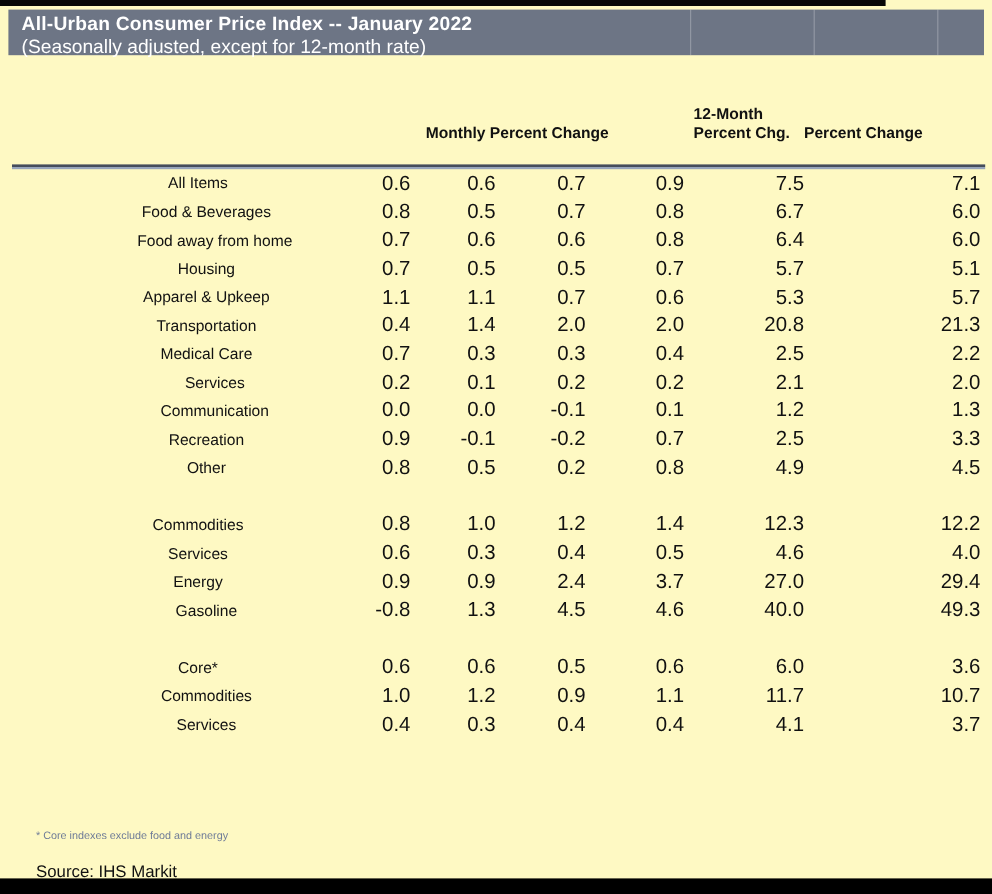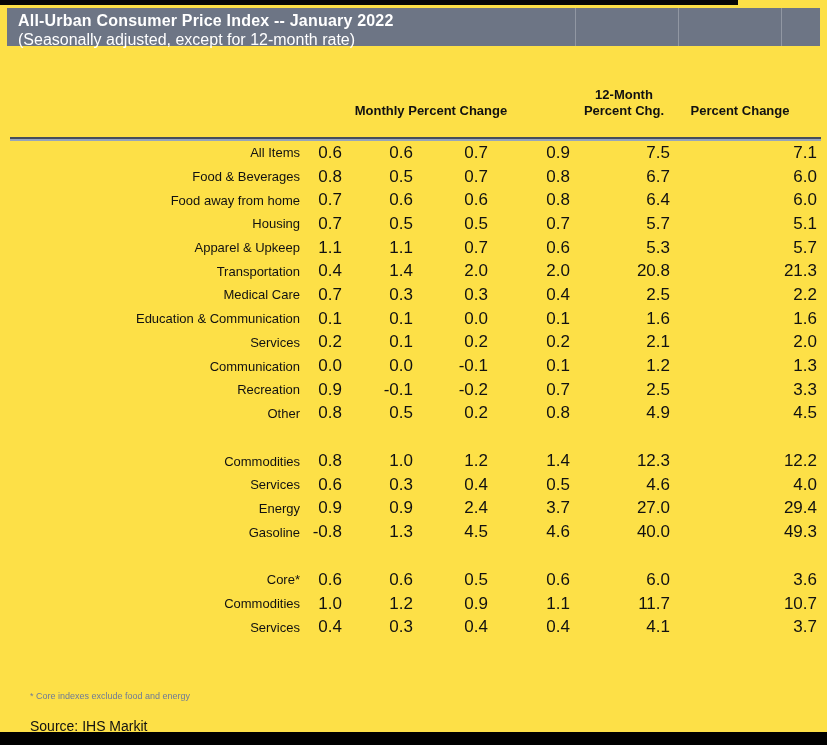--- a/index.html
+++ b/index.html
@@ -1,47 +1,47 @@
 <!DOCTYPE html>
 <html><head>
 <meta charset="utf-8">
 <style>
   html,body { margin:0; padding:0; background:#fff; }
   .page {
-    position:relative; width:827px; height:745px; background:#fde047;
+    position:relative; width:827px; height:745px; background:#fef9c3;
     font-family:"Liberation Sans", sans-serif; overflow:hidden; color:#111;
   }
   .top-bar { position:absolute; left:0; top:0; width:738px; height:5px; background:#070707; }
   .title-bar { position:absolute; left:7px; top:8px; width:813px; height:38px; background:#6d7585; color:#fff; }
   .title-bar .title { font-size:16px; font-weight:bold; padding:4px 0 0 11px; letter-spacing:0.2px; white-space:nowrap; }
   .title-bar .subtitle { font-size:16px; padding:1px 0 0 11px; white-space:nowrap; }
   .vsep { position:absolute; top:0; width:1px; height:38px; background:rgba(255,255,255,0.25); }
   .vsep.s1 { left:568px; } .vsep.s2 { left:671px; } .vsep.s3 { left:774px; }
 
   table { border-collapse:collapse; table-layout:fixed; }
   .head-table, .data-table { position:absolute; left:10px; width:807px; }
   .head-table { top:86px; }
   .head-table td {
-    font-weight:bold; font-size:13px; text-align:center;
+    font-weight:bold; font-size:13px; text-align:left;
     padding:0; vertical-align:bottom; line-height:1.1; white-space:nowrap; overflow:visible;
   }
   .head-table tr.hr1 td { height:16px; }
   .head-table tr.hr2 td { height:16px; }
   .head-table tr.hr3 td { height:19px; padding-bottom:3px; }
   .head-table td.monthly-span { text-align:center; padding-right:16px; }
   .head-table td.pad-r { padding-right:7px; }
 
   .rule {
     position:absolute; left:10px; top:137px; width:811px; height:4px;
     background:linear-gradient(to bottom, #454d5b 0%, #454d5b 55%, #97a5bb 55%, #97a5bb 100%);
   }
 
   .data-table { top:141px; }
   .data-table td { height:23.7px; padding:0; vertical-align:middle; white-space:nowrap; }
-  .data-table td.row-label { font-size:13px; text-align:right; }
+  .data-table td.row-label { font-size:13px; text-align:center; }
   .data-table td.indent-0 { padding-left:20px; }
   .data-table td.indent-1 { padding-left:34px; }
   .data-table td.indent-2 { padding-left:48px; }
   .data-table td.val { font-size:17px; text-align:right; }
   .data-table td.val.c4 { padding-right:8px; }
   .data-table tr.spacer-row td { height:24px; }
 
   .footnote { position:absolute; left:30px; top:691px; font-size:9px; color:#6e7b97; white-space:nowrap; }
   .source { position:absolute; left:30px; top:718px; font-size:14px; color:#111; white-space:nowrap; }
   .bottom-bar { position:absolute; left:0; top:732px; width:827px; height:13px; background:#000; }
@@ -157,29 +157,20 @@
         <tr class="data-row">
           <td class="row-label indent-1">Medical Care</td>
           <td class="val c1">0.7</td>
           <td class="val c2">0.3</td>
           <td class="val c3">0.3</td>
           <td class="val c4">0.4</td>
           <td class="val c5">2.5</td>
           <td class="val c6">2.2</td>
         </tr>
         <tr class="data-row">
-          <td class="row-label indent-1">Education &amp; Communication</td>
-          <td class="val c1">0.1</td>
-          <td class="val c2">0.1</td>
-          <td class="val c3">0.0</td>
-          <td class="val c4">0.1</td>
-          <td class="val c5">1.6</td>
-          <td class="val c6">1.6</td>
-        </tr>
-        <tr class="data-row">
           <td class="row-label indent-2">Services</td>
           <td class="val c1">0.2</td>
           <td class="val c2">0.1</td>
           <td class="val c3">0.2</td>
           <td class="val c4">0.2</td>
           <td class="val c5">2.1</td>
           <td class="val c6">2.0</td>
         </tr>
         <tr class="data-row">
           <td class="row-label indent-2">Communication</td>

